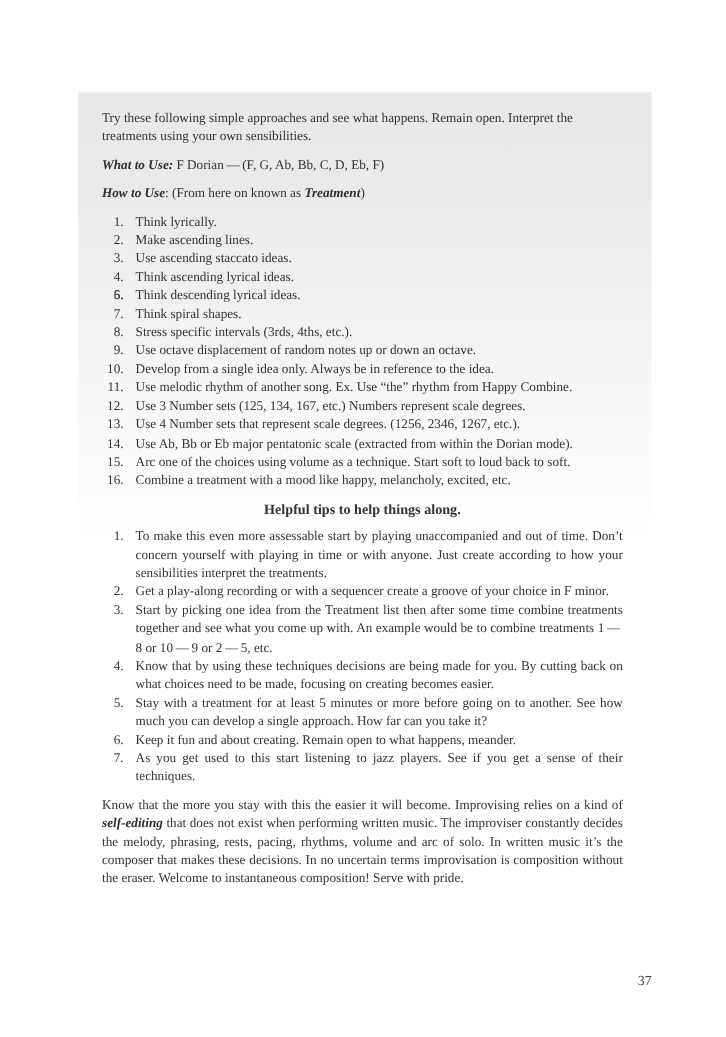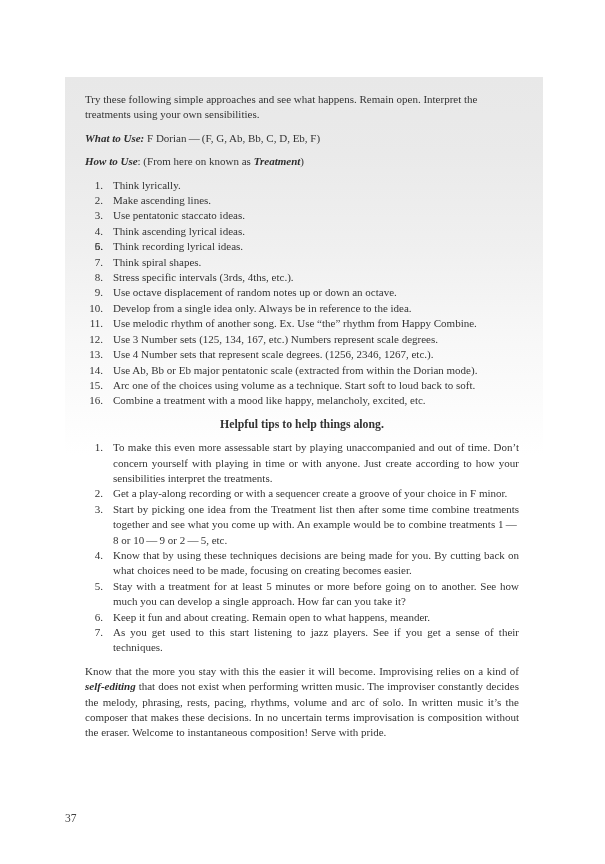--- a/index.html
+++ b/index.html
@@ -57,21 +57,21 @@
     left: 0;
     top: 0;
     width: 18px;
     text-align: right;
   }
   .pageno {
     position: absolute;
     top: 735px;
     left: 0;
     width: 100%;
-    text-align: left;
+    text-align: right;
     font-size: 11.5px;
     color: #3f3f3f;
   }
   b { color: #2e2e2e; font-style: italic; }
 </style>
 </head>
 <body>
 
 <div class="canvas">
   <div class="page">
@@ -79,24 +79,24 @@
 
       <p class="lead">Try these following simple approaches and see what happens. Remain open. Interpret the treatments using your own sensibilities.</p>
 
       <p class="lead"><b>What to Use:</b><span> F Dorian — (F, G, Ab, Bb, C, D, Eb, F)</span></p>
 
       <p class="lead"><b>How to Use</b><span>: (From here on known as </span><b>Treatment</b><span>)</span></p>
 
       <div class="list">
         <div class="li"><span class="num">1.</span><span>Think lyrically.</span></div>
         <div class="li"><span class="num">2.</span><span>Make ascending lines.</span></div>
-        <div class="li"><span class="num">3.</span><span>Use pentatonic staccato ideas.</span></div>
+        <div class="li"><span class="num">3.</span><span>Use ascending staccato ideas.</span></div>
         <div class="li"><span class="num">4.</span><span>Think ascending lyrical ideas.</span></div>
         <div class="li"><span class="num">5.</span></div>
-        <div class="li"><span class="num">6.</span><span>Think recording lyrical ideas.</span></div>
+        <div class="li"><span class="num">6.</span><span>Think descending lyrical ideas.</span></div>
         <div class="li"><span class="num">7.</span><span>Think spiral shapes.</span></div>
         <div class="li"><span class="num">8.</span><span>Stress specific intervals (3rds, 4ths, etc.).</span></div>
         <div class="li"><span class="num">9.</span><span>Use octave displacement of random notes up or down an octave.</span></div>
         <div class="li"><span class="num">10.</span><span>Develop from a single idea only. Always be in reference to the idea.</span></div>
         <div class="li"><span class="num">11.</span><span>Use melodic rhythm of another song. Ex. Use “the” rhythm from Happy Combine.</span></div>
         <div class="li"><span class="num">12.</span><span>Use 3 Number sets (125, 134, 167, etc.) Numbers represent scale degrees.</span></div>
         <div class="li"><span class="num">13.</span><span>Use 4 Number sets that represent scale degrees. (1256, 2346, 1267, etc.).</span></div>
         <div class="li"><span class="num">14.</span><span>Use Ab, Bb or Eb major pentatonic scale (extracted from within the Dorian mode).</span></div>
         <div class="li"><span class="num">15.</span><span>Arc one of the choices using volume as a technique. Start soft to loud back to soft.</span></div>
         <div class="li"><span class="num">16.</span><span>Combine a treatment with a mood like happy, melancholy, excited, etc.</span></div>

